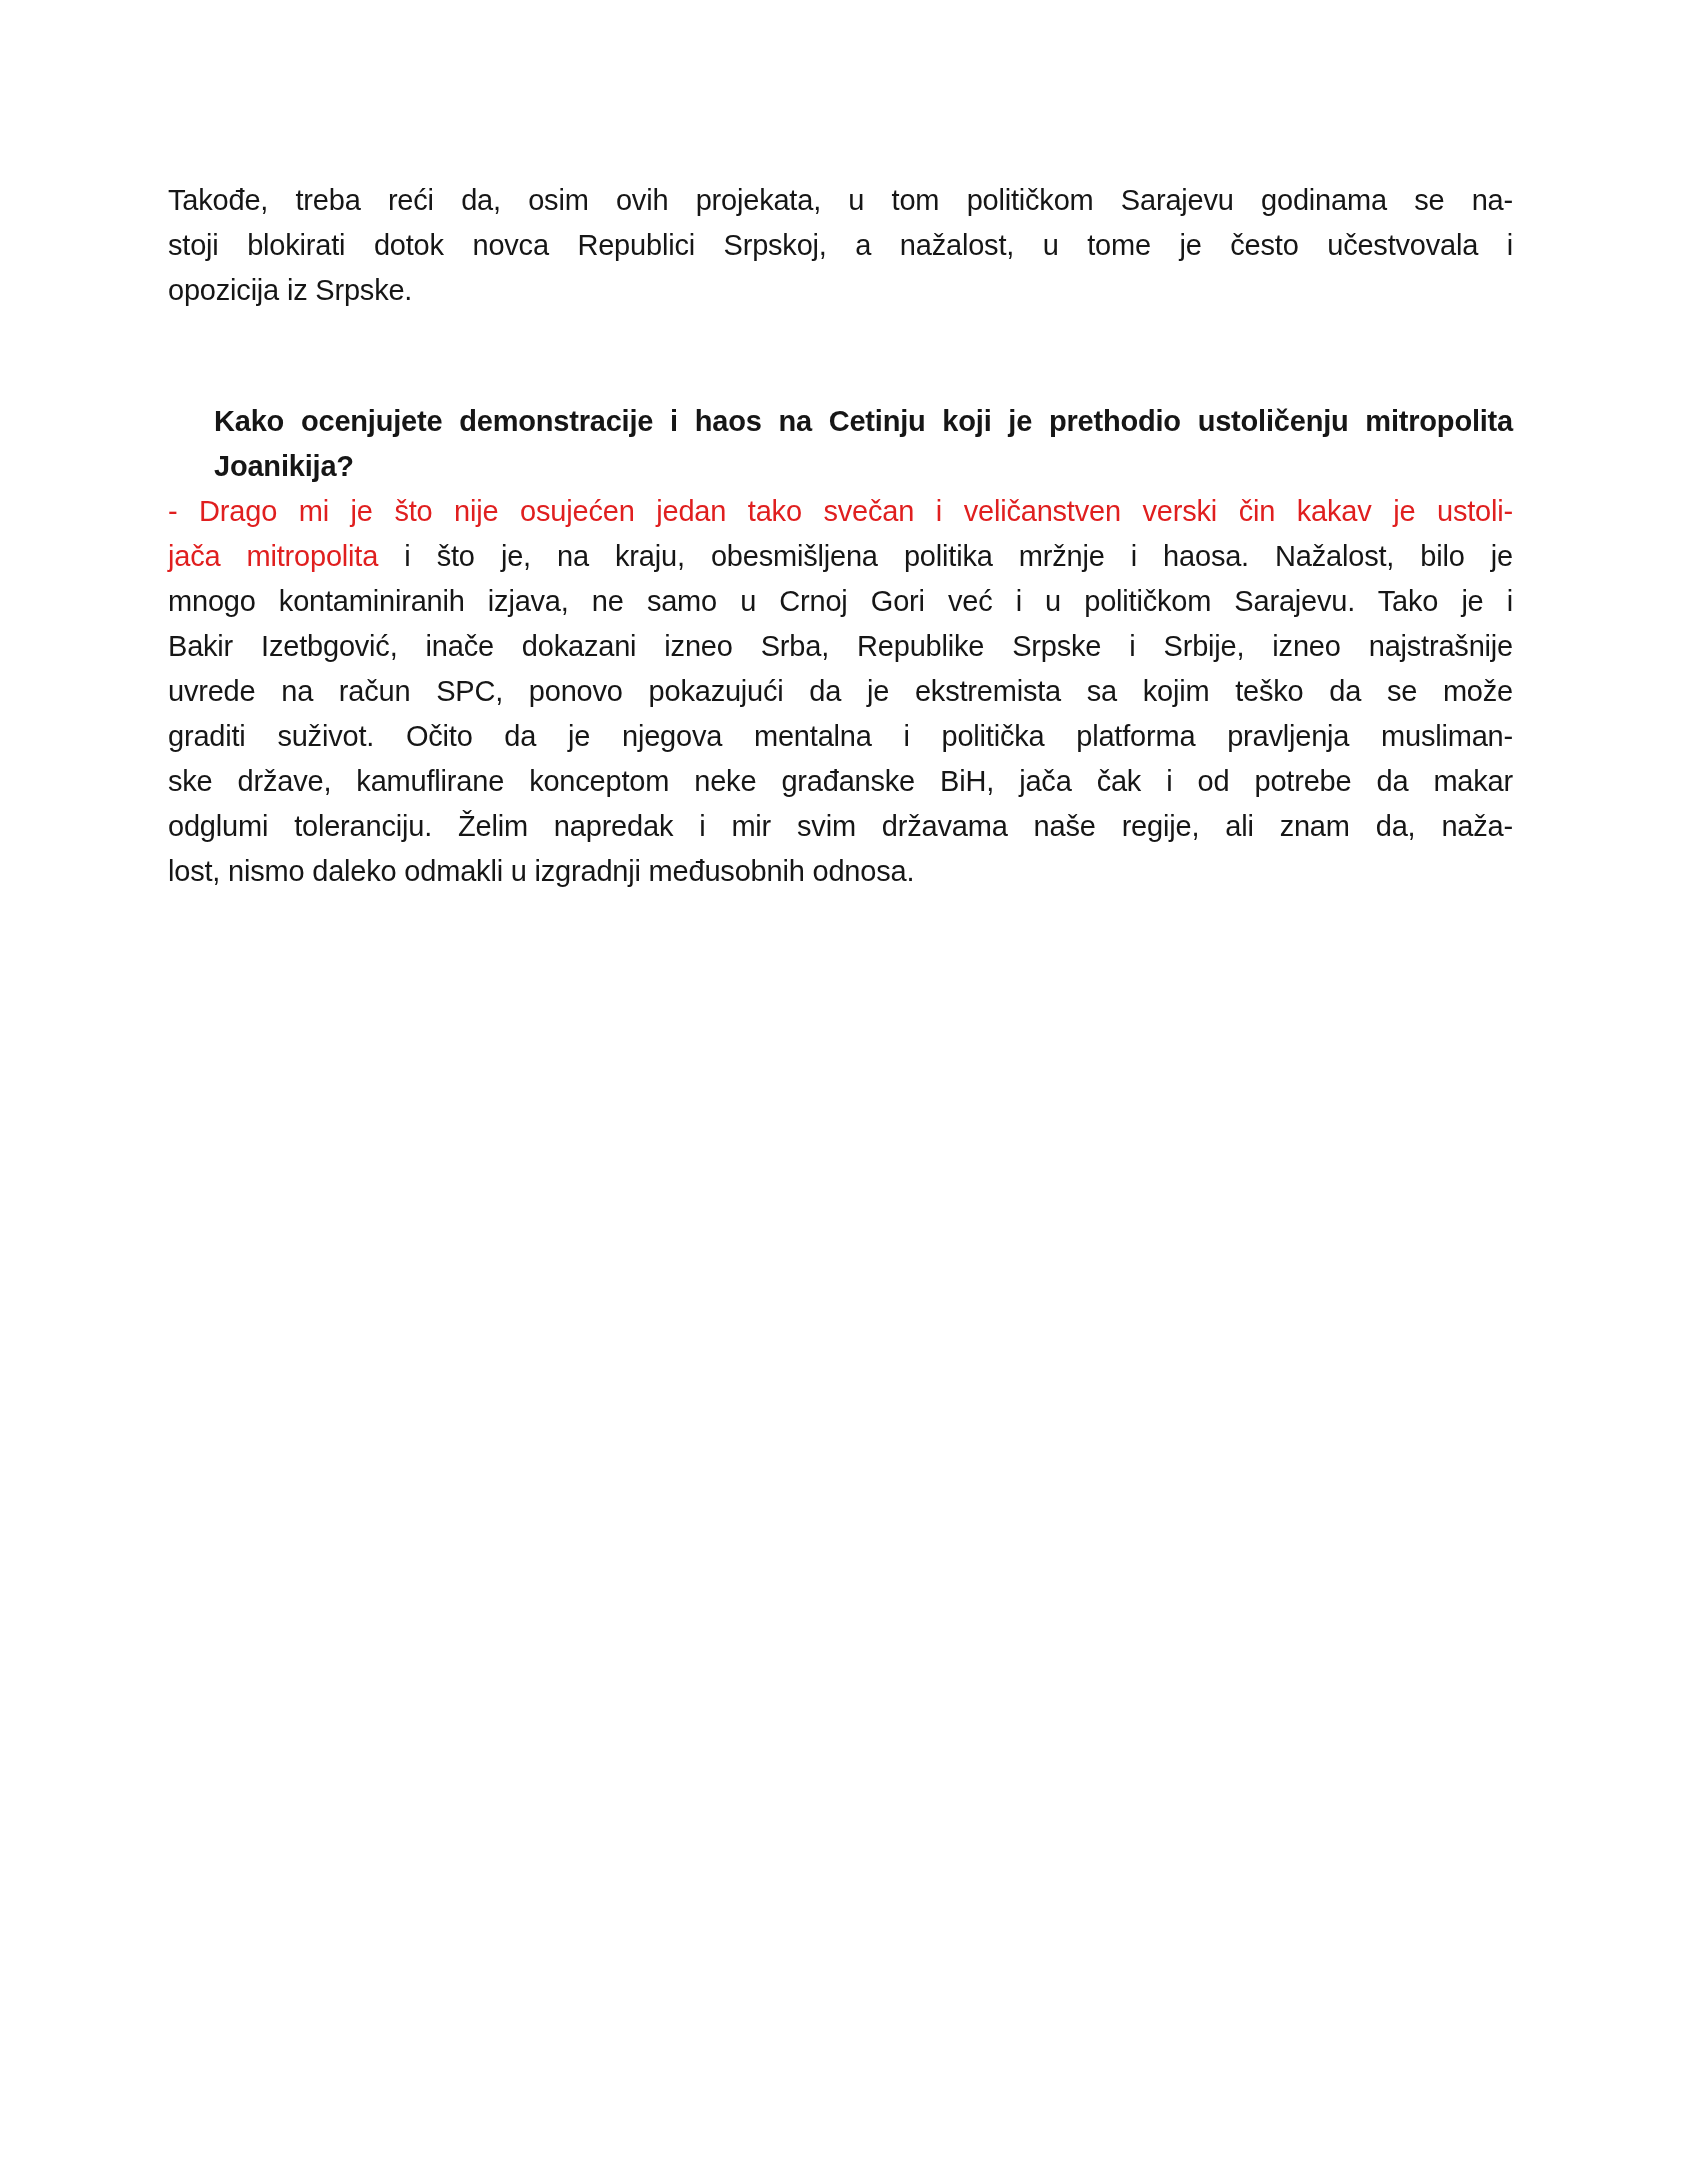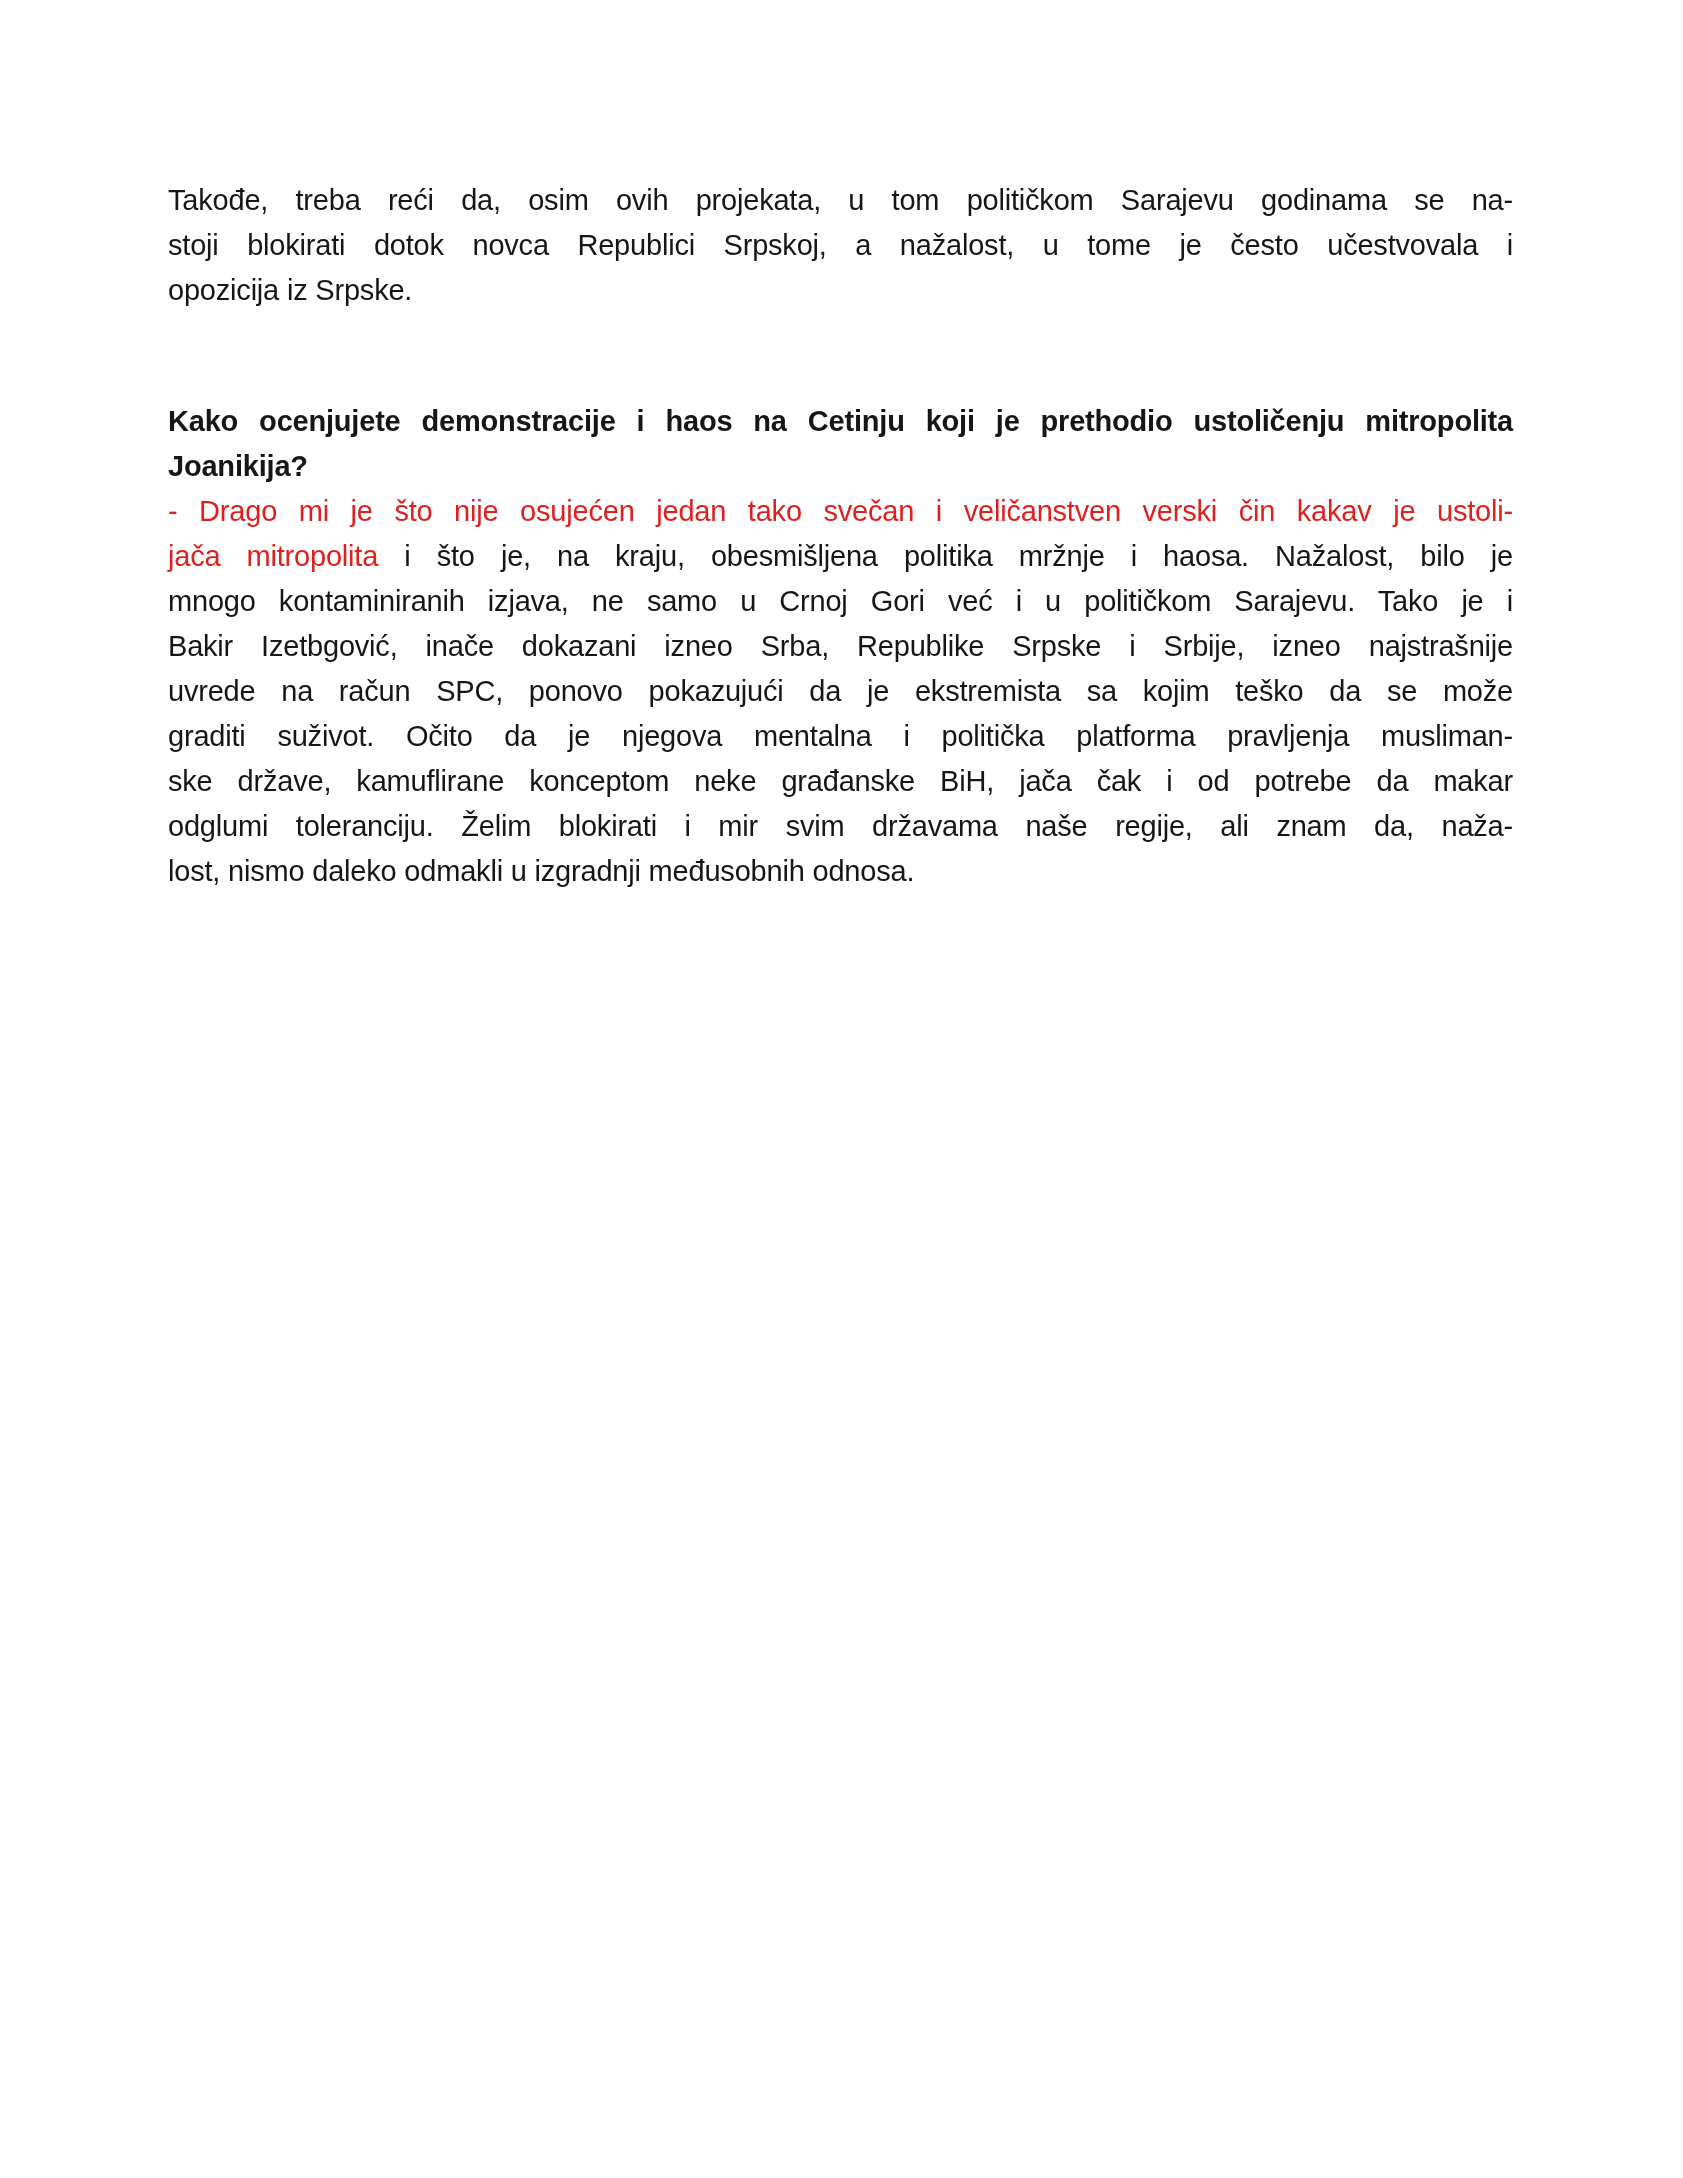--- a/index.html
+++ b/index.html
@@ -25,20 +25,21 @@
     text-align: justify;
     text-align-last: justify;
     white-space: normal;
   }
   .line.last {
     text-align-last: left;
   }
   .question {
     font-weight: 700;
     margin-top: 86px;
+    margin-left: 46px;
   }
   .answer {
   }
   .seg-red { color: var(--red-color, #e01f1f); }
   .seg-black { color: var(--text-color, #161616); }
 </style>
 </head>
 <body style="background: rgb(255, 255, 255);">
 
 <div class="page">
@@ -54,17 +55,17 @@
     </div>
 
   <div class="textblock answer">
       <div class="line"><span class="seg-red">- Drago mi je što nije osujećen jedan tako svečan i veličanstven verski čin kakav je ustoli-</span></div>
       <div class="line"><span class="seg-red">jača mitropolita</span><span class="seg-black"> i što je, na kraju, obesmišljena politika mržnje i haosa. Nažalost, bilo je</span></div>
       <div class="line"><span class="seg-black">mnogo kontaminiranih izjava, ne samo u Crnoj Gori već i u političkom Sarajevu. Tako je i</span></div>
       <div class="line"><span class="seg-black">Bakir Izetbgović, inače dokazani izneo Srba, Republike Srpske i Srbije, izneo najstrašnije</span></div>
       <div class="line"><span class="seg-black">uvrede na račun SPC, ponovo pokazujući da je ekstremista sa kojim teško da se može</span></div>
       <div class="line"><span class="seg-black">graditi suživot. Očito da je njegova mentalna i politička platforma pravljenja musliman-</span></div>
       <div class="line"><span class="seg-black">ske države, kamuflirane konceptom neke građanske BiH, jača čak i od potrebe da makar</span></div>
-      <div class="line"><span class="seg-black">odglumi toleranciju. Želim blokirati i mir svim državama naše regije, ali znam da, naža-</span></div>
+      <div class="line"><span class="seg-black">odglumi toleranciju. Želim napredak i mir svim državama naše regije, ali znam da, naža-</span></div>
       <div class="line last"><span class="seg-black">lost, nismo daleko odmakli u izgradnji međusobnih odnosa.</span></div>
     </div>
 </div>
 
 
 </body></html>

